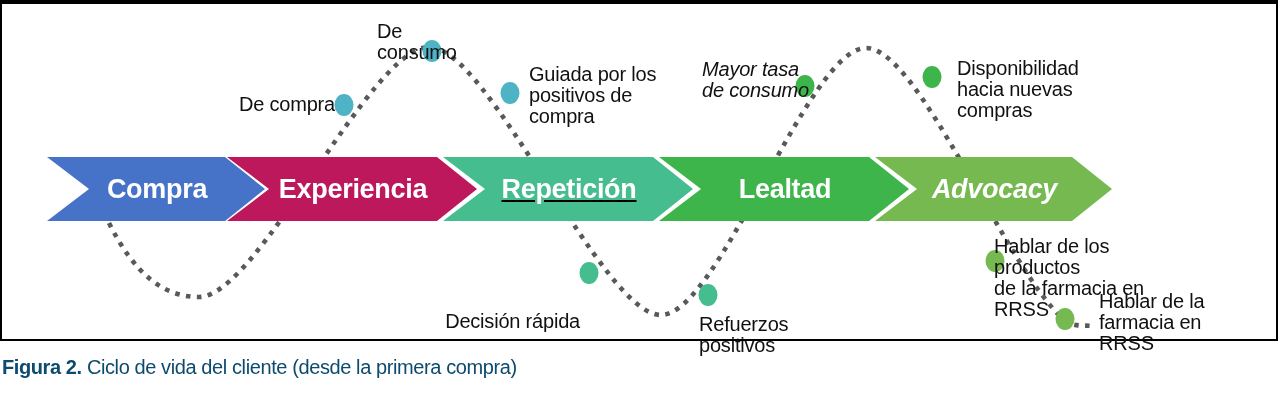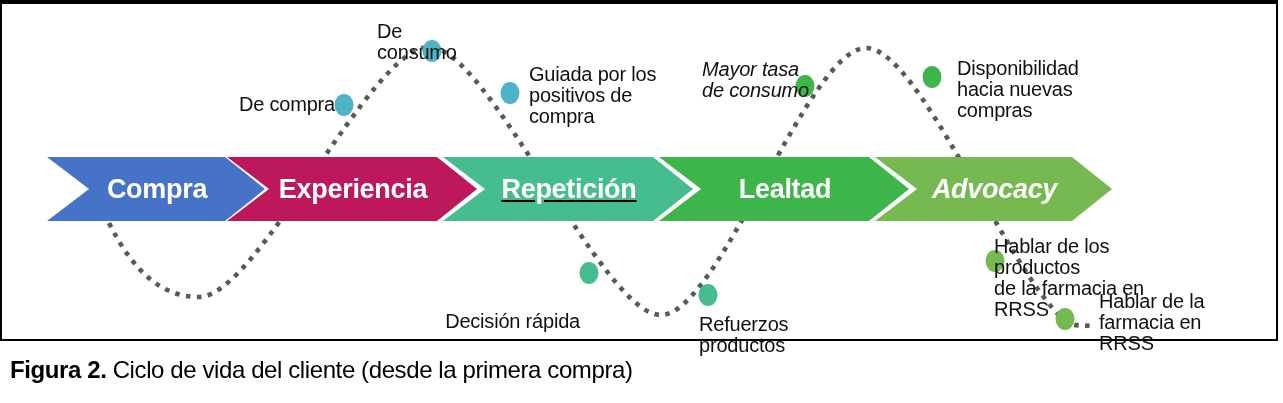--- a/index.html
+++ b/index.html
@@ -38,21 +38,21 @@
   .tp1{left:375px;top:17px;width:110px;text-align:left;}
   .tp2{left:527px;top:60px;width:130px;}
   .tp3{left:440px;top:259px;width:138px;text-align:right;margin-top:48px;}
   .tp4{left:697px;top:310px;width:160px;}
   .tp5{left:700px;top:55px;width:110px;font-style:italic;}
   .tp6{left:955px;top:54px;width:120px;}
   .tp7{left:992px;top:232px;width:190px;}
   .tp8{left:1097px;top:287px;width:160px;}
 
   .caption{
-    position:absolute;left:10px;top:356px;font-size:24px;color:#000000;letter-spacing:-0.4px;
+    position:absolute;left:2px;top:356px;font-size:20px;color:#0c4a6e;letter-spacing:-0.4px;
   }
   .cap-b{font-weight:bold;}
 </style>
 </head>
 <body>
 
 <div class="stage-wrap">
 
   <div class="figure-box">
 
@@ -91,21 +91,21 @@
     <div class="stage-arrow s4" style="background: rgb(118, 185, 80);">
       <span class="stage-label">Advocacy</span>
     </div>
 
     <div class="tp tp0">De compra</div>
     <div class="tp tp1">De consumo</div>
     <div class="tp tp2">Guiada por los
 positivos de
 compra</div>
     <div class="tp tp3">Decisión rápida</div>
-    <div class="tp tp4">Refuerzos productos</div>
+    <div class="tp tp4">Refuerzos positivos</div>
     <div class="tp tp5">Mayor tasa
 de consumo</div>
     <div class="tp tp6">Disponibilidad
 hacia nuevas
 compras</div>
     <div class="tp tp7">Hablar de los productos
 de la farmacia en RRSS</div>
     <div class="tp tp8">Hablar de la
 farmacia en RRSS</div>
 

